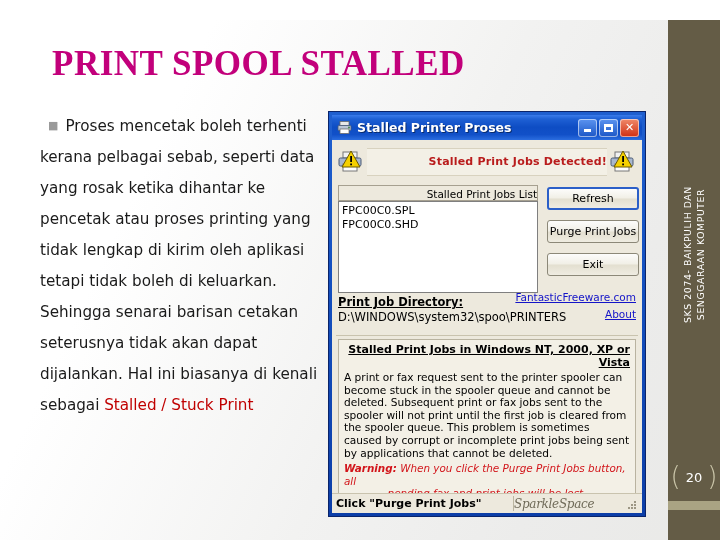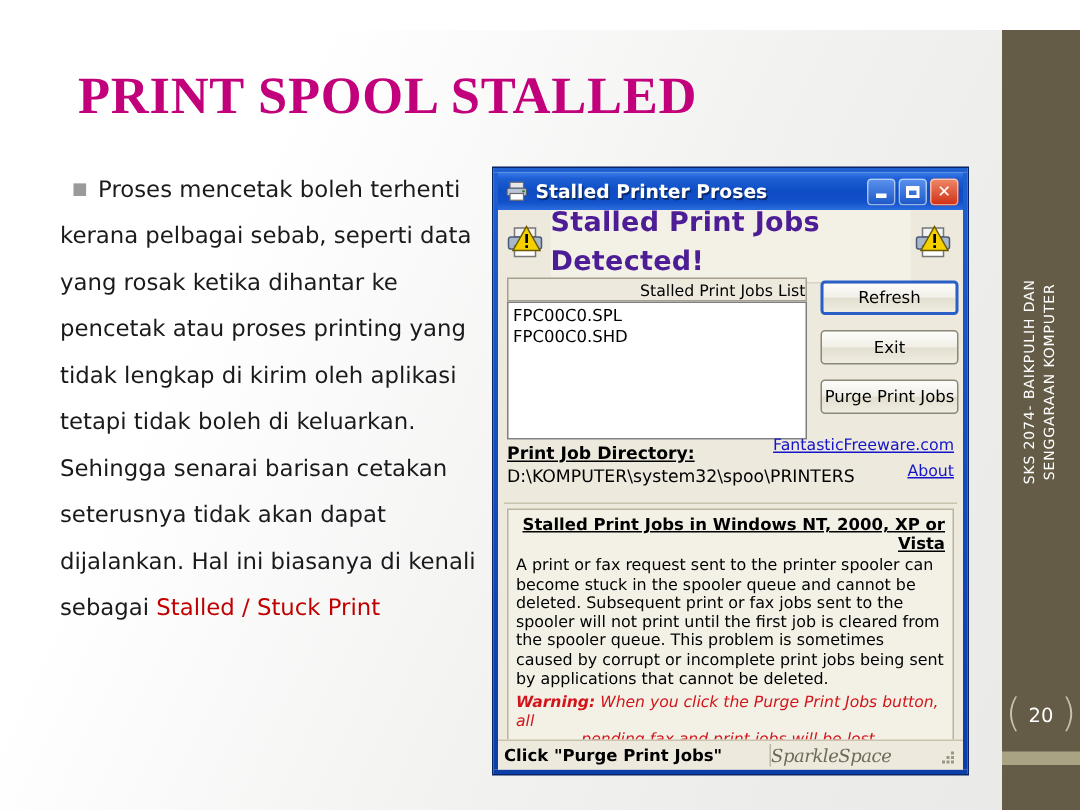--- a/index.html
+++ b/index.html
@@ -201,23 +201,23 @@
     display: flex;
     align-items: center;
     margin: 4px 5px 0 5px;
     height: 35px;
   }
   .printer-ico {
     width: 28px; height: 26px; position: relative; flex: 0 0 auto;
   }
   #alert-text {
     flex: 1 1 auto;
-    text-align: left;
-    color: #4c1d95;
-    font-size: 18px;
+    text-align: right;
+    color: #b91c1c;
+    font-size: 11px;
     font-weight: bold;
     letter-spacing: 0.2px;
     border-top: 1px solid #D8D2BF;
     border-bottom: 1px solid #D8D2BF;
     background: #F3F0E6;
     line-height: 26px;
     margin: 0 2px;
   }
 
   
@@ -436,28 +436,28 @@
       <div id="mid-row">
         <div id="list-col">
           <div id="list-header">Stalled Print Jobs List</div>
           <div id="list-box">
             <div>FPC00C0.SPL</div>
             <div>FPC00C0.SHD</div>
           </div>
         </div>
         <div id="btn-col">
           <div class="xpbtn focus">Refresh</div>
+          <div class="xpbtn">Purge Print Jobs</div>
           <div class="xpbtn">Exit</div>
-          <div class="xpbtn">Purge Print Jobs</div>
         </div>
       </div>
 
       <div id="dir-row">
         <div id="dir-label">Print Job Directory:</div>
-        <div id="dir-value">D:\KOMPUTER\system32\spoo\PRINTERS</div>
+        <div id="dir-value">D:\WINDOWS\system32\spoo\PRINTERS</div>
         <a class="link" id="link-site" href="#">FantasticFreeware.com</a>
         <a class="link" id="link-about" href="#">About</a>
       </div>
 
       <div id="divider"></div>
 
       <div id="info-panel">
         <div id="info-title">Stalled Print Jobs in Windows NT, 2000, XP or Vista</div>
         <div id="info-body">A print or fax request sent to the printer spooler can become stuck in the spooler queue and cannot be deleted. Subsequent print or fax jobs sent to the spooler will not print until the first job is cleared from the spooler queue. This problem is sometimes caused by corrupt or incomplete print jobs being sent by applications that cannot be deleted.</div>
         <div id="warn">

